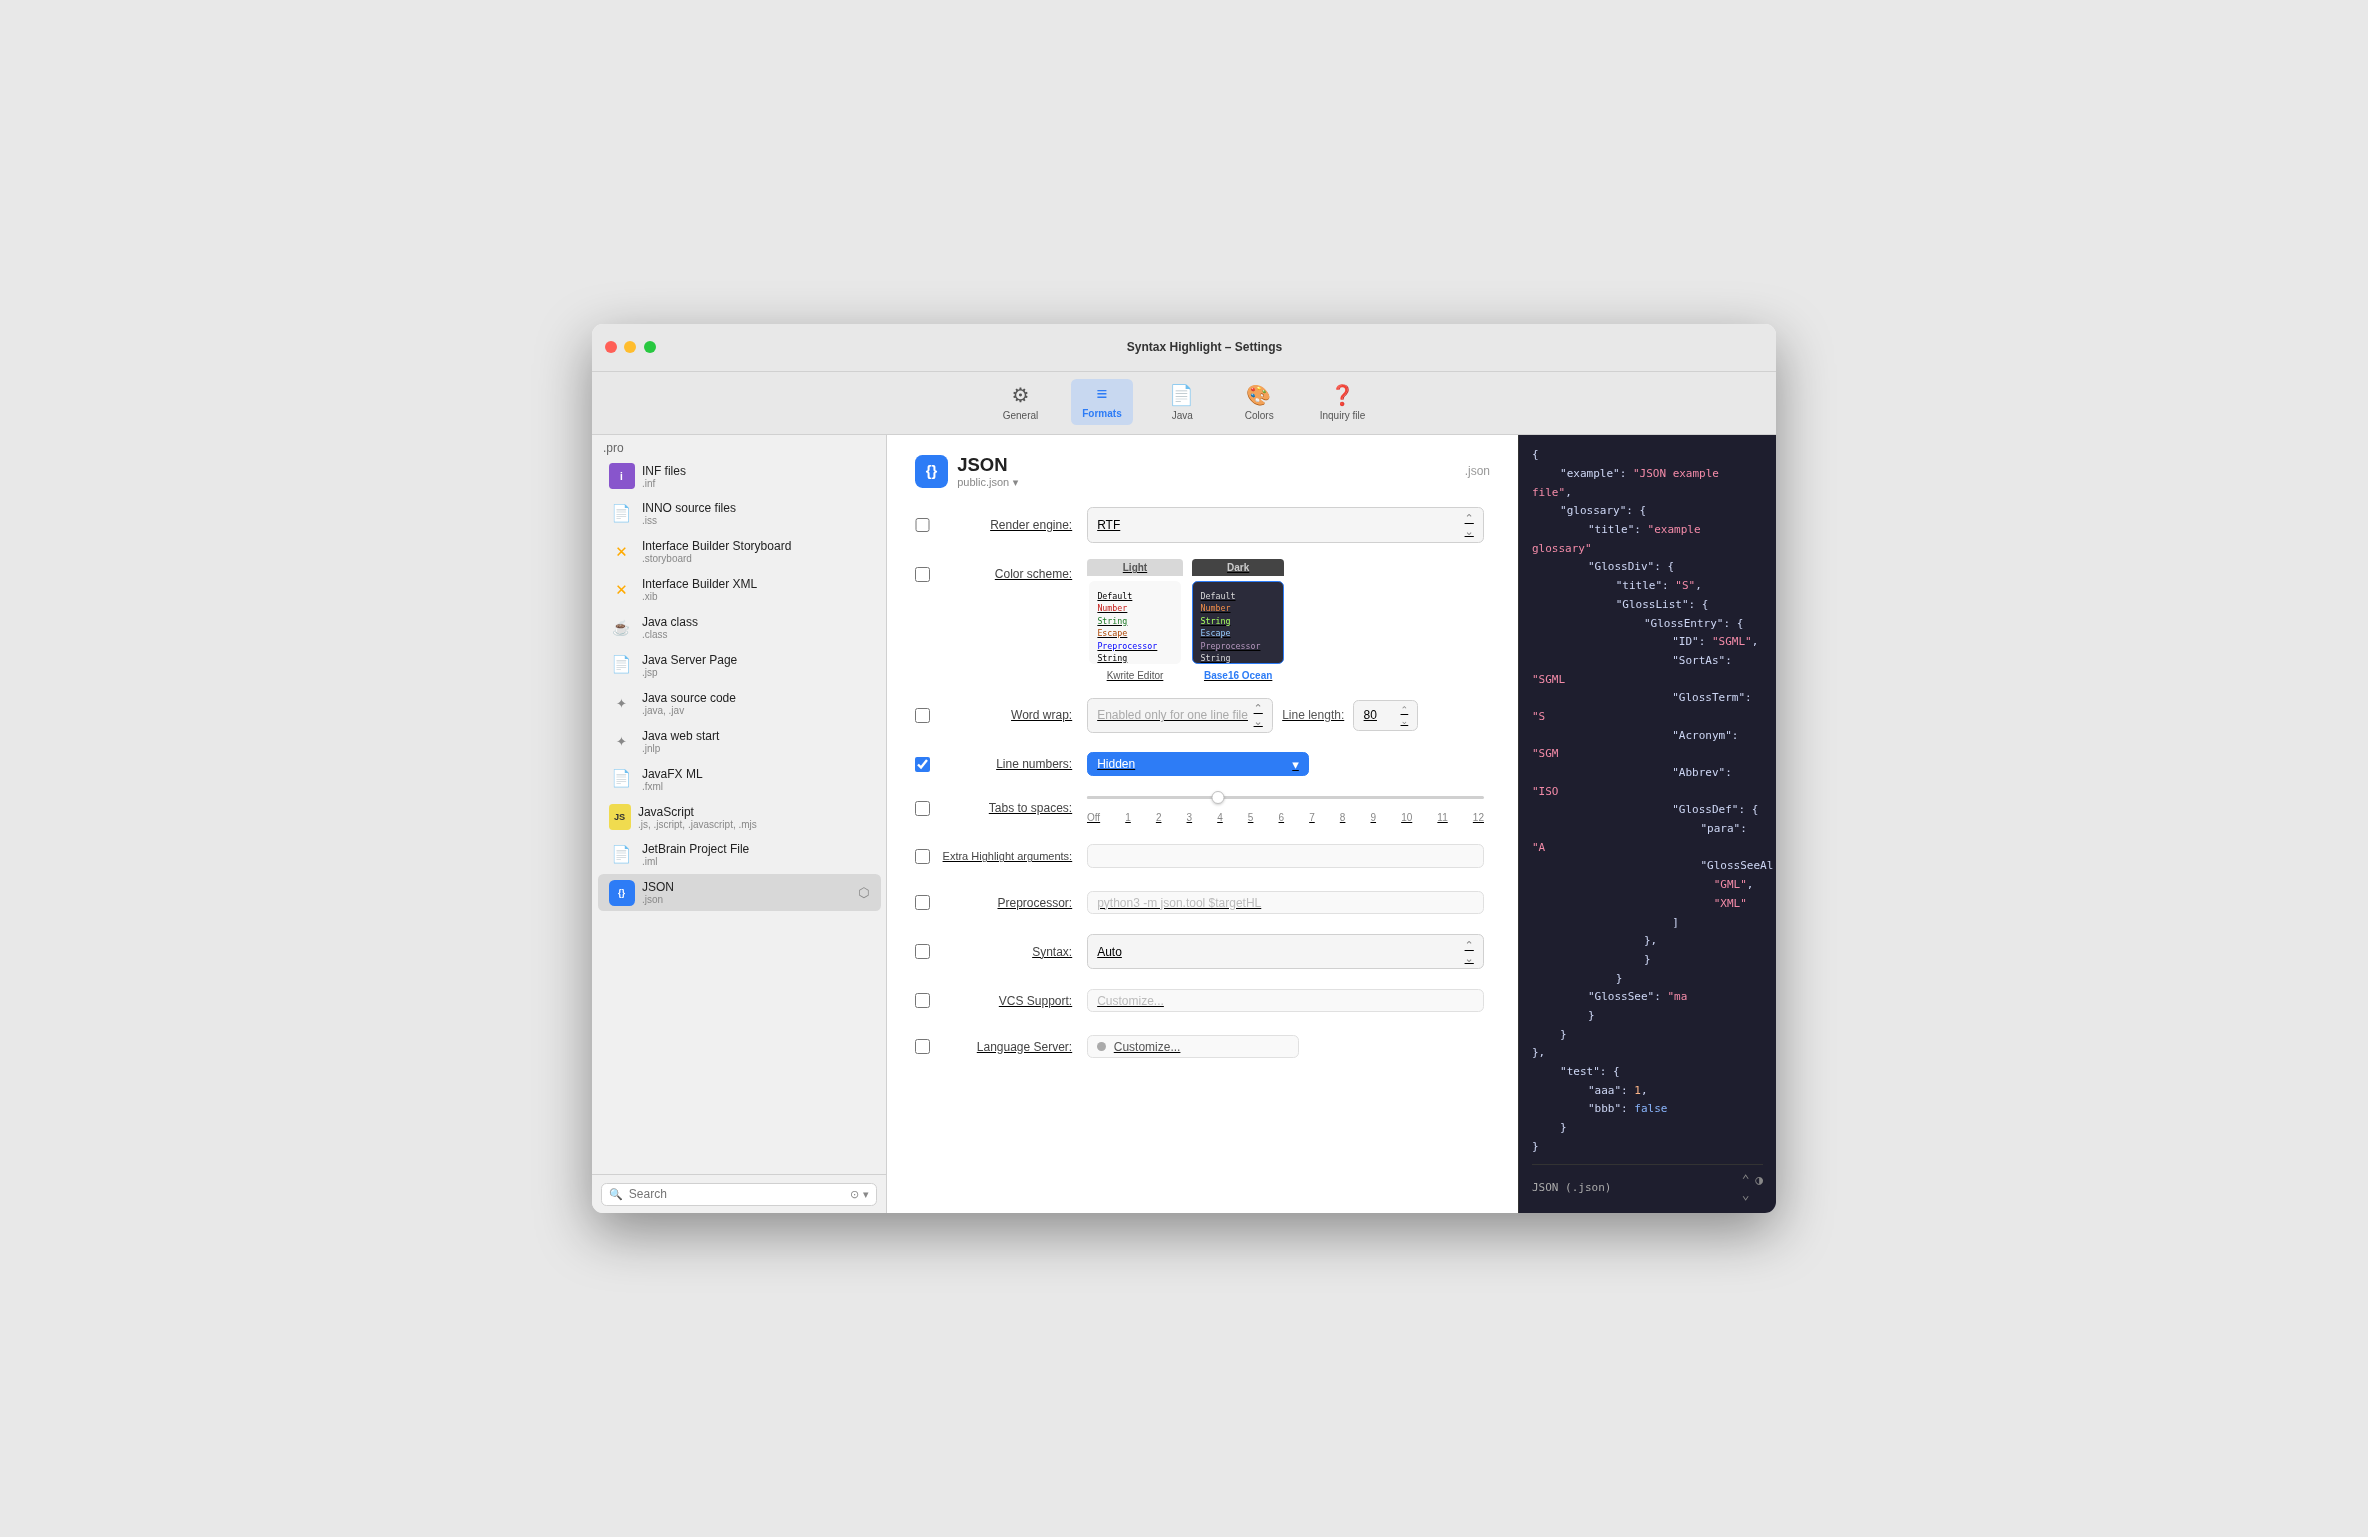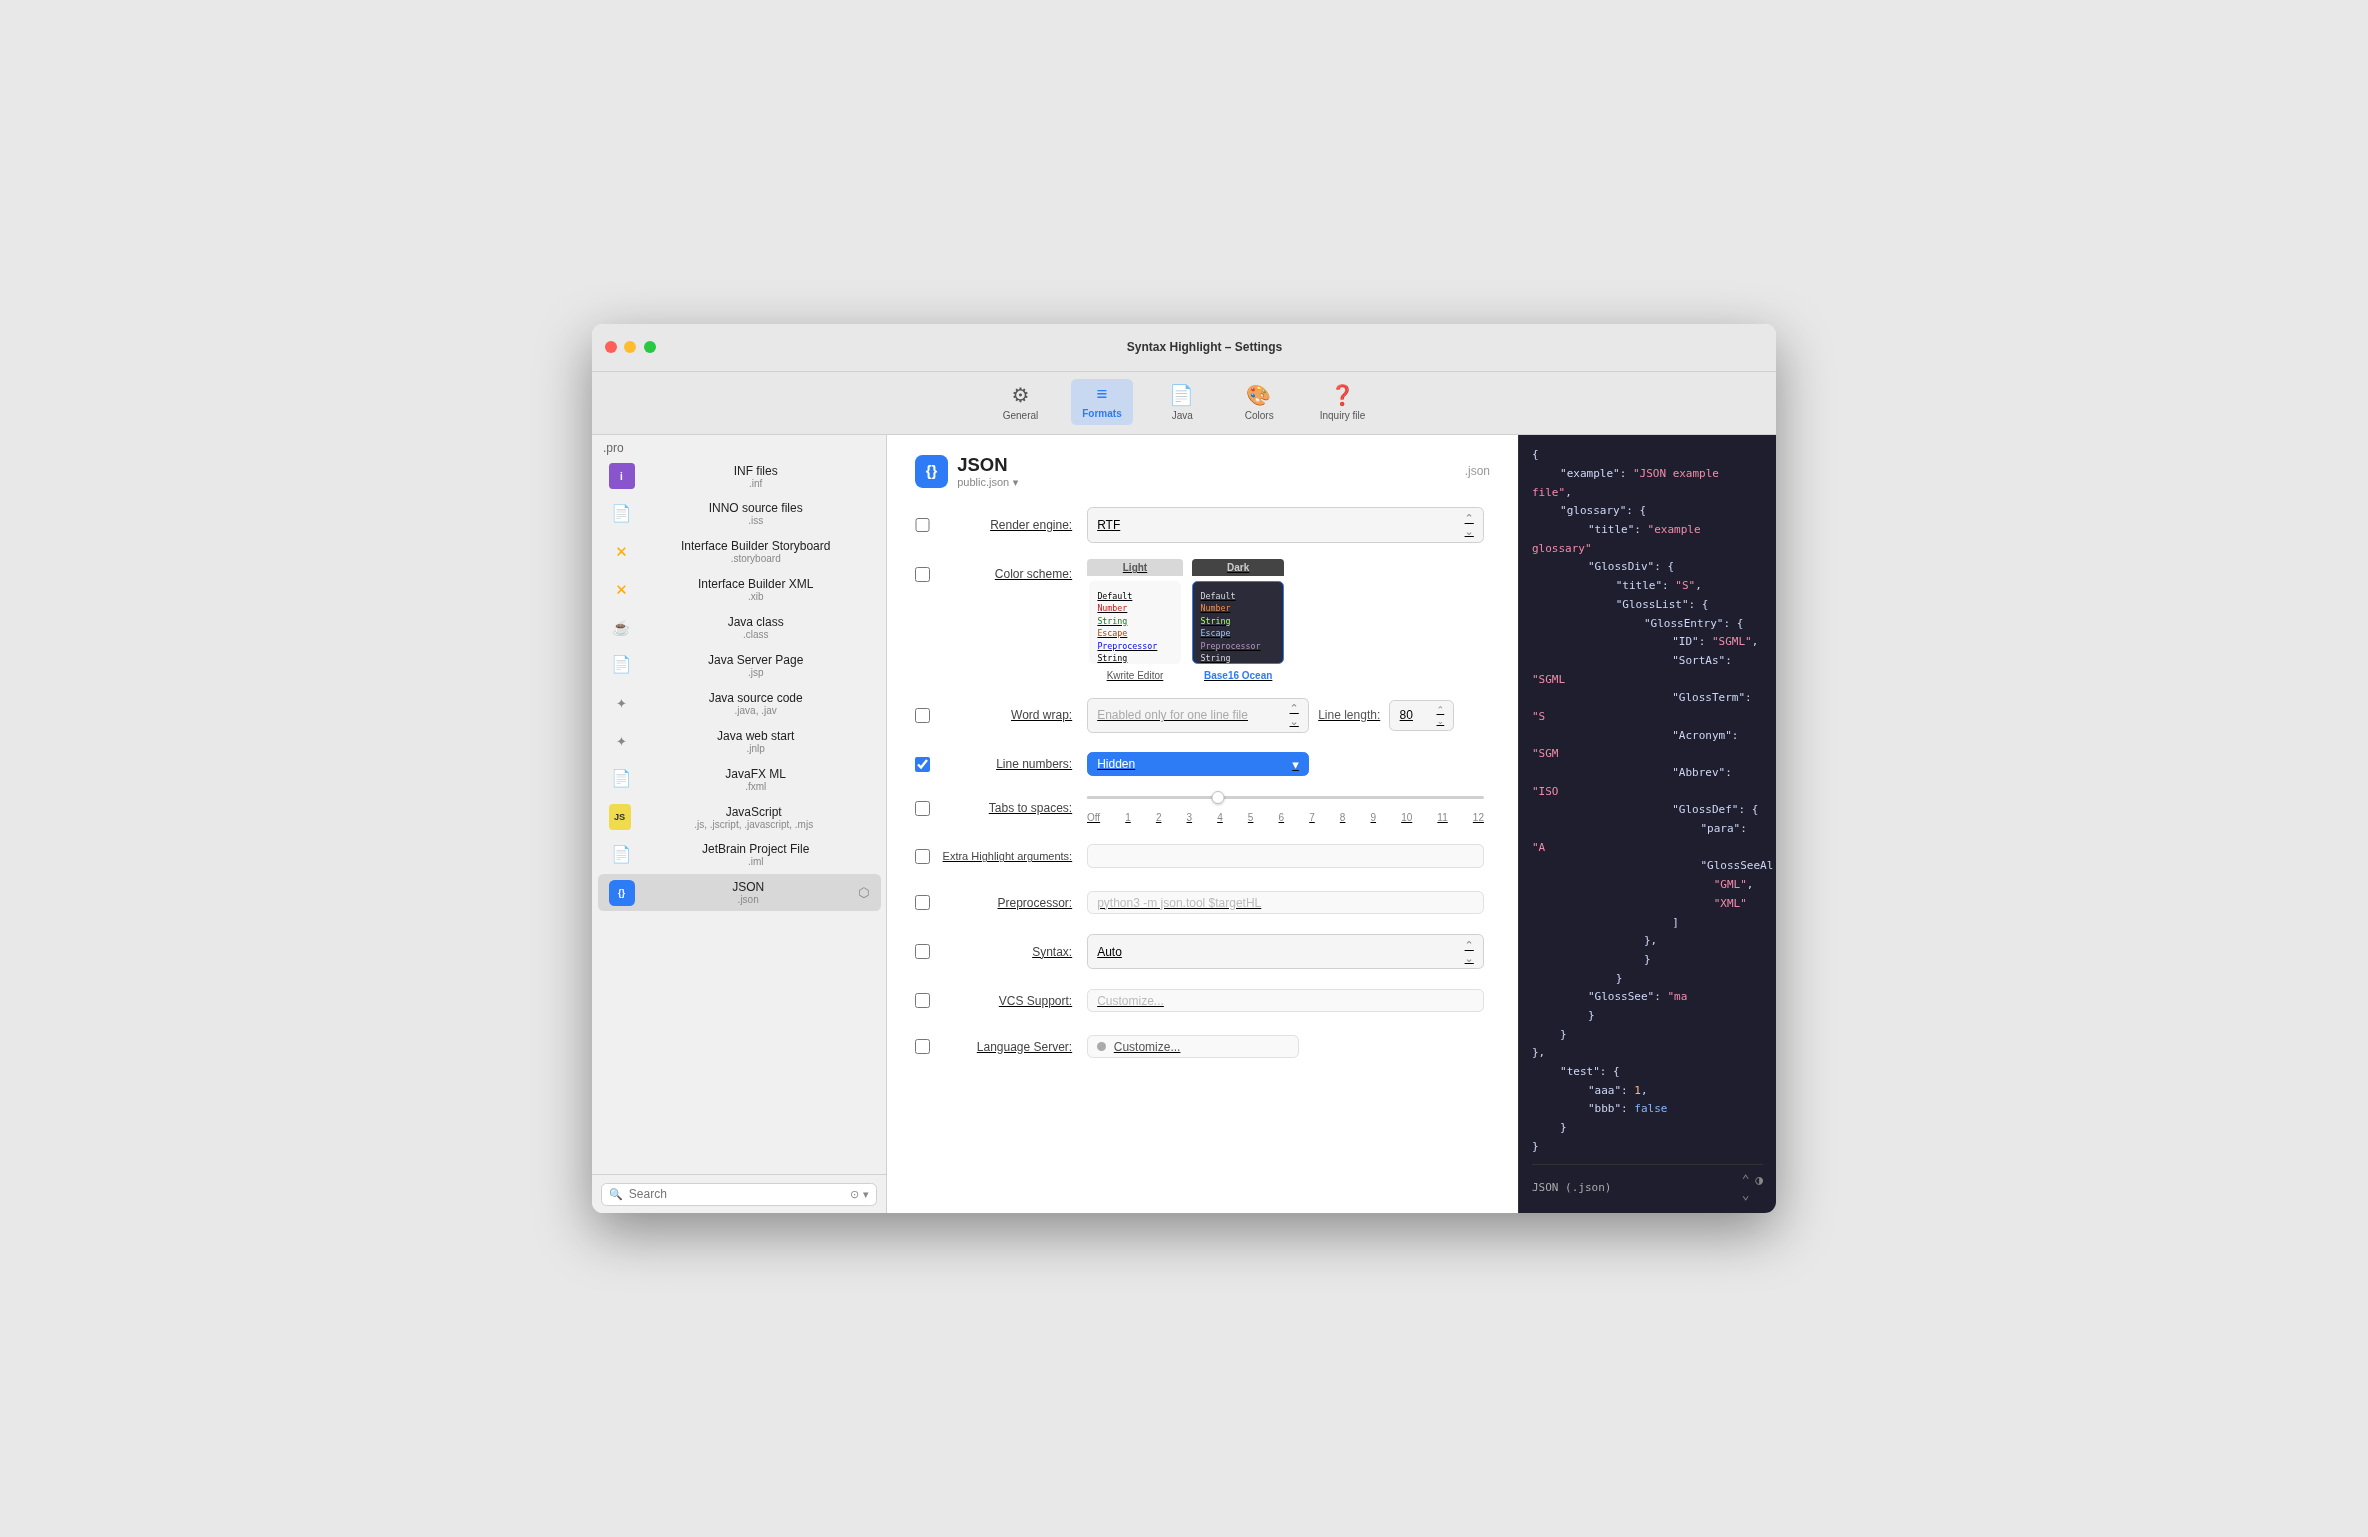--- a/index.html
+++ b/index.html
@@ -113,21 +113,21 @@
     .sidebar-item.active { background: #d8d8d8; }
     .sidebar-item .si-icon {
       width: 26px; height: 26px;
       margin-right: 7.4px;
       display: flex;
       align-items: center;
       justify-content: center;
       font-size: 14.8px;
       flex-shrink: 0;
     }
-    .sidebar-item .si-text { flex: 1; text-align: center; }
+    .sidebar-item .si-text { flex: 1; }
     .sidebar-item .si-name {
       font-size: 12px;
       font-weight: 500;
       color: #222;
     }
     .sidebar-item .si-ext {
       font-size: 10px;
       color: #888;
     }
     .sidebar-item .si-action {
@@ -295,21 +295,21 @@
     .dropdown-box {
       background: #f5f5f5;
       border: 0.9px solid #d0d0d0;
       border-radius: 5.5px;
       padding: 3.7px 9.2px;
       font-size: 12px;
       color: #aaa;
       display: flex;
       align-items: center;
       justify-content: space-between;
-      width: 222px;
+      width: 186px;
       cursor: pointer;
     }
     .line-length-label { font-size: 12px; color: #555; }
     .line-length-box {
       background: #f5f5f5;
       border: 0.9px solid #d0d0d0;
       border-radius: 5.5px;
       padding: 3.7px 9.2px;
       font-size: 12px;
       width: 65px;

